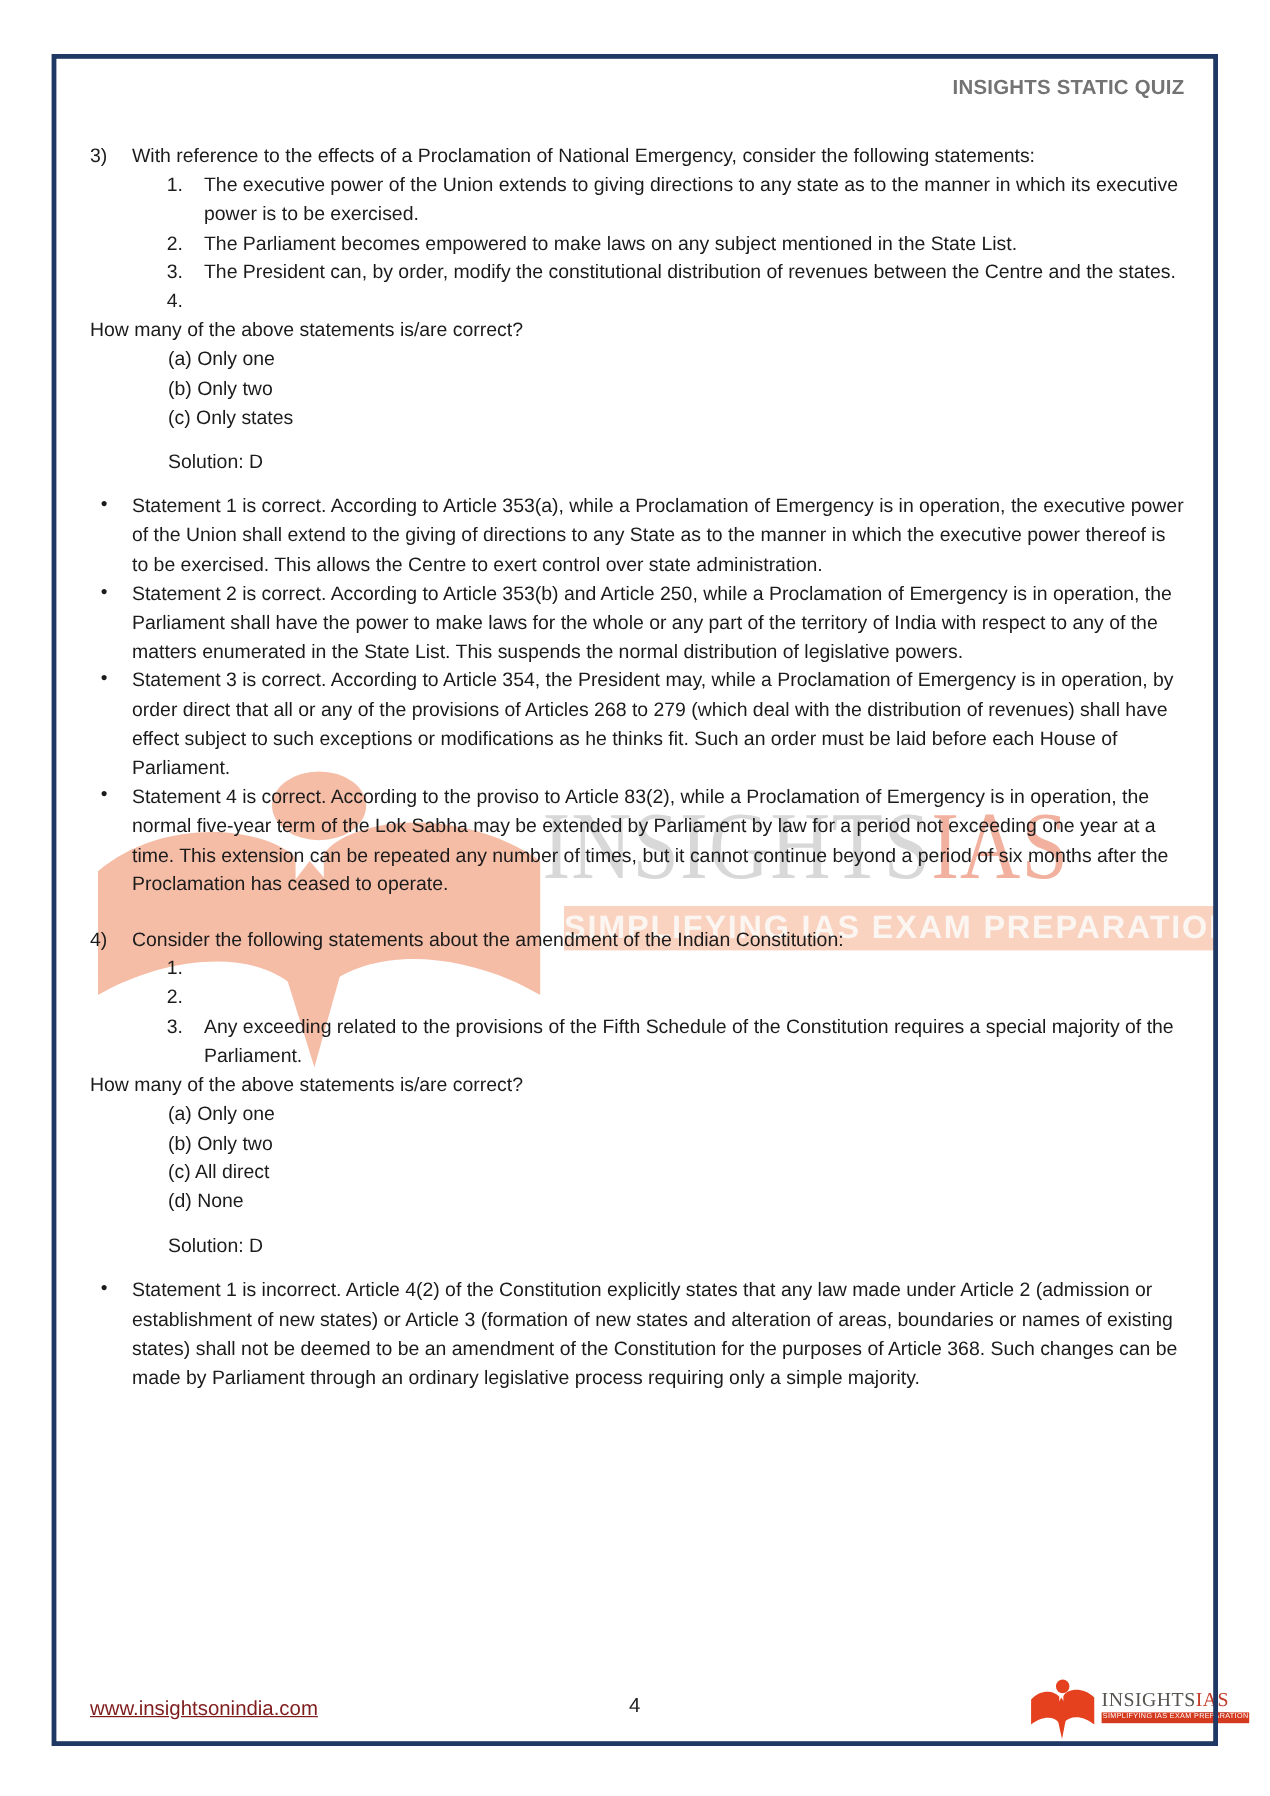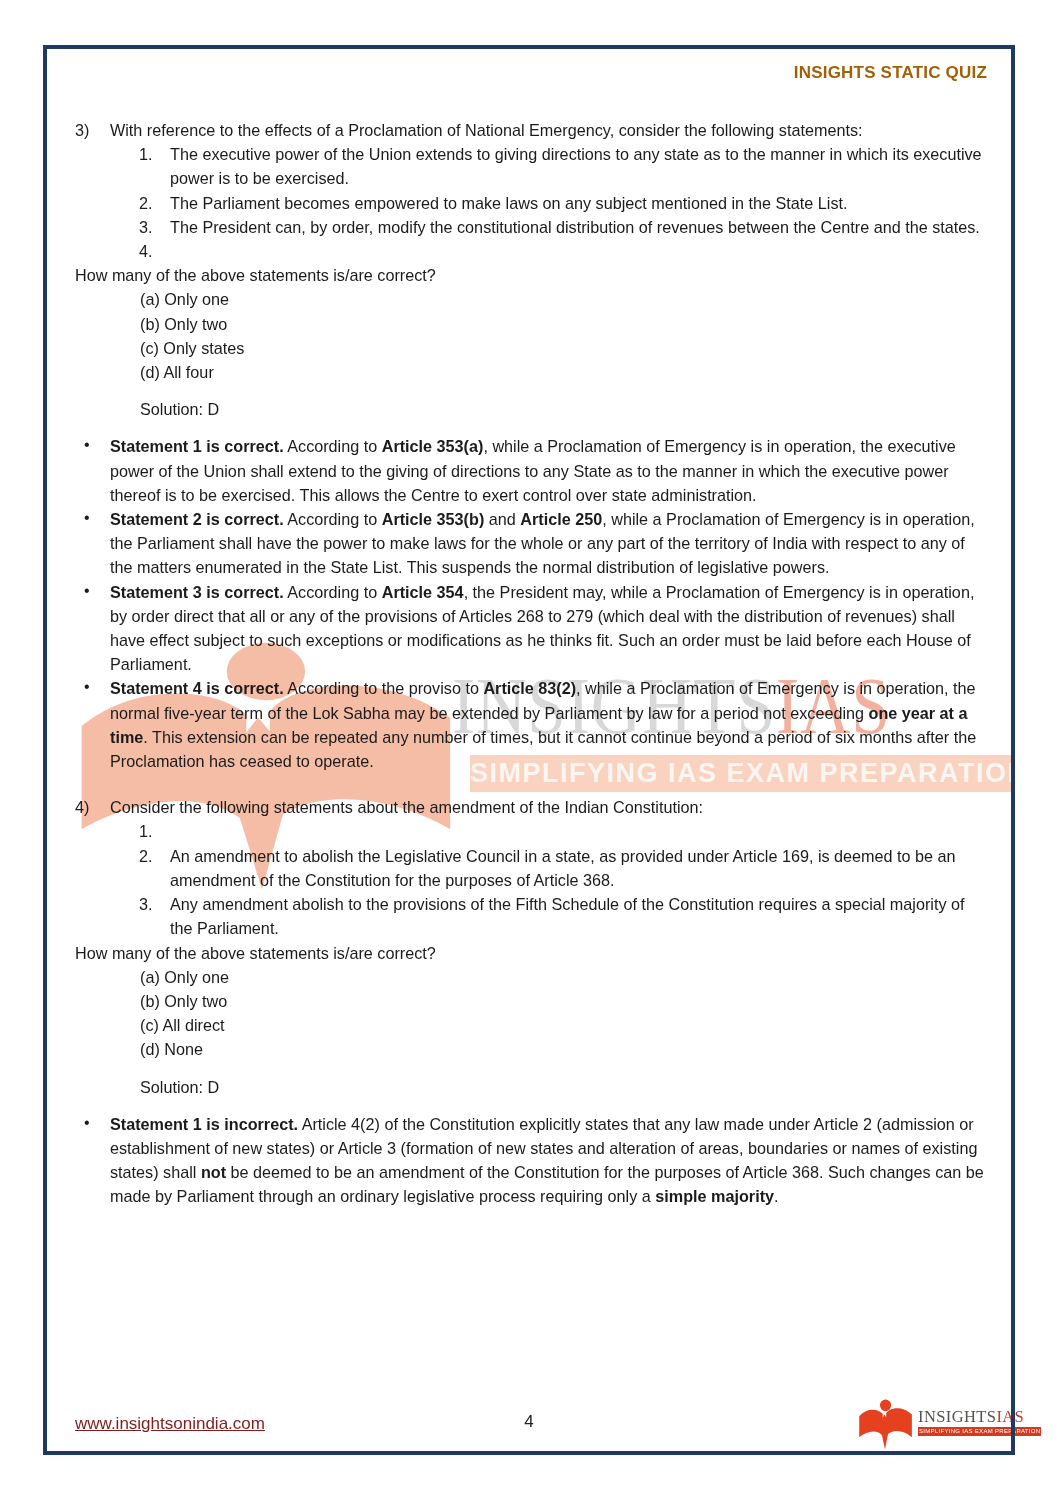--- a/index.html
+++ b/index.html
@@ -24,32 +24,32 @@
   .wm-text .wm-red{color:#f2b19e;}
   .wm-banner{
     position:absolute;left:470px;top:755px;width:545px;height:37px;background:#fad2c0;
     color:#fcf6f2;font-size:27px;font-weight:bold;letter-spacing:1.5px;text-align:center;
     line-height:37px;white-space:nowrap;overflow:hidden;
   }
   
   .content{position:absolute;left:75px;top:58px;width:912px;z-index:2;
     font-size:16.2px;line-height:24.2px;}
   .doc-title{text-align:right;font-weight:bold;font-size:17px;line-height:30px;
-    margin-bottom:30px;color:#a16207;letter-spacing:0.2px;}
+    margin-bottom:30px;color:#737373;letter-spacing:0.2px;}
   .q-head{display:flex;}
   .q-num{width:35px;flex:none;}
   .q-text{flex:1;}
   .statement{display:flex;padding-left:64px;}
   .st-num{width:31px;flex:none;}
   .st-text{flex:1;max-width:816px;}
   .options{padding-left:65px;}
   .solution{padding-left:65px;margin:13px 0;}
   .bullet{position:relative;padding-left:35px;max-width:912px;}
   .bullet::before{content:"\2022";position:absolute;left:9px;top:-1px;font-size:16px;}
-  .b{font-weight:bold;}
+  .b{font-weight:normal;}
   .question-block + .question-block{margin-top:22px;}
   
   .footer{position:absolute;inset:0;z-index:2;}
   .footer-link{position:absolute;left:75px;top:1411px;color:#7f1d1d;
     text-decoration:underline;font-size:17px;line-height:26px;cursor:pointer;}
   .page-num{position:absolute;left:0;top:1409px;width:1058px;text-align:center;
     font-size:17px;line-height:26px;color:#222;}
   .brand-logo{position:absolute;left:857px;top:1399px;display:flex;align-items:flex-start;}
   .brand-logo svg{width:56px;height:52px;flex:none;}
   .brand-text{margin-left:5px;margin-top:9px;}
@@ -105,45 +105,43 @@
           <div class="st-text">The President can, by order, modify the constitutional distribution of revenues between the Centre and the states.</div>
         </div>
         <div class="statement">
           <div class="st-num">4.</div>
         </div>
         <div class="prompt">How many of the above statements is/are correct?</div>
         <div class="options">
           <div class="option">(a) Only one</div>
           <div class="option">(b) Only two</div>
           <div class="option">(c) Only states</div>
-          <div class="option">(d) All four</div>
         </div>
         <div class="solution">Solution: D</div>
         <div class="bullets">
           <div class="bullet"><span class="b">Statement 1 is correct.</span><span> According to </span><span class="b">Article 353(a)</span><span>, while a Proclamation of Emergency is in operation, the executive power of the Union shall extend to the giving of directions to any State as to the manner in which the executive power thereof is to be exercised. This allows the Centre to exert control over state administration.</span></div>
           <div class="bullet"><span class="b">Statement 2 is correct.</span><span> According to </span><span class="b">Article 353(b)</span><span> and </span><span class="b">Article 250</span><span>, while a Proclamation of Emergency is in operation, the Parliament shall have the power to make laws for the whole or any part of the territory of India with respect to any of the matters enumerated in the State List. This suspends the normal distribution of legislative powers.</span></div>
           <div class="bullet"><span class="b">Statement 3 is correct.</span><span> According to </span><span class="b">Article 354</span><span>, the President may, while a Proclamation of Emergency is in operation, by order direct that all or any of the provisions of Articles 268 to 279 (which deal with the distribution of revenues) shall have effect subject to such exceptions or modifications as he thinks fit. Such an order must be laid before each House of Parliament.</span></div>
           <div class="bullet"><span class="b">Statement 4 is correct.</span><span> According to the proviso to </span><span class="b">Article 83(2)</span><span>, while a Proclamation of Emergency is in operation, the normal five-year term of the Lok Sabha may be extended by Parliament by law for a period not exceeding </span><span class="b">one year at a time</span><span>. This extension can be repeated any number of times, but it cannot continue beyond a period of six months after the Proclamation has ceased to operate.</span></div>
         </div>
       </div>
       <div class="question-block">
         <div class="q-head">
           <div class="q-num">4)</div>
           <div class="q-text">Consider the following statements about the amendment of the Indian Constitution:</div>
         </div>
         <div class="statement">
           <div class="st-num">1.</div>
         </div>
         <div class="statement">
           <div class="st-num">2.</div>
-          <div class="st-text">An amendment to abolish the Legislative Council in a state, as provided under Article 169, is deemed to be an amendment of the Constitution for the purposes of Article 368.</div>
         </div>
         <div class="statement">
           <div class="st-num">3.</div>
-          <div class="st-text">Any amendment abolish to the provisions of the Fifth Schedule of the Constitution requires a special majority of the Parliament.</div>
+          <div class="st-text">Any exceeding related to the provisions of the Fifth Schedule of the Constitution requires a special majority of the Parliament.</div>
         </div>
         <div class="prompt">How many of the above statements is/are correct?</div>
         <div class="options">
           <div class="option">(a) Only one</div>
           <div class="option">(b) Only two</div>
           <div class="option">(c) All direct</div>
           <div class="option">(d) None</div>
         </div>
         <div class="solution">Solution: D</div>
         <div class="bullets">

